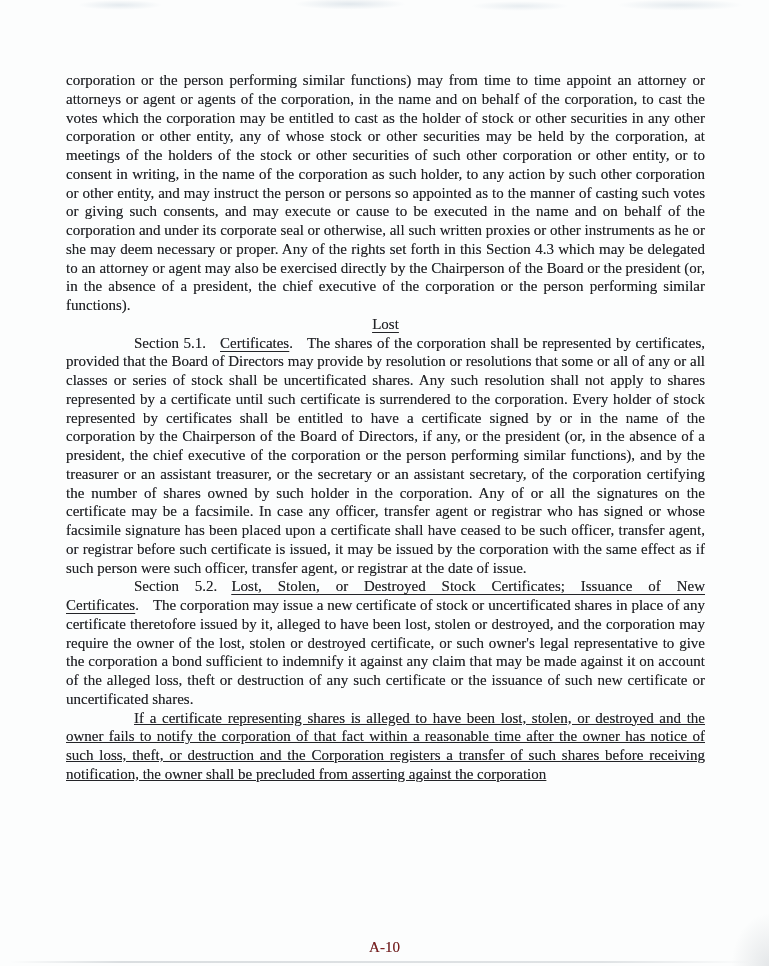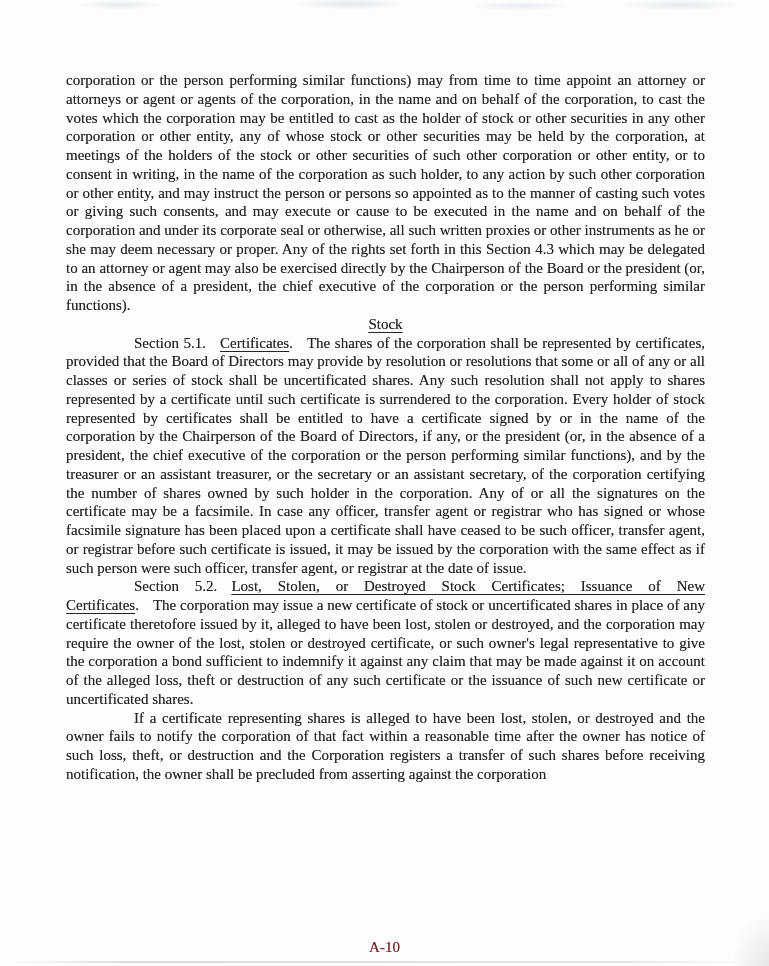--- a/index.html
+++ b/index.html
@@ -55,21 +55,21 @@
     line-height: 18.75px;
     text-align: justify;
     text-shadow: 0 0 0.5px rgba(35,36,40,0.55);
   }
   .content p { margin: 0; }
   .p-cont   { margin: 0; }
   .h-article{ margin: 1px 0 0;  text-align: center; text-indent: 0; }
   .h-stock  { margin: 10px 0 0; text-align: center; text-indent: 0; }
   .p-51     { margin: 17px 0 0; text-indent: 68px; }
   .p-52     { margin: 13px 0 0; text-indent: 68px; }
-  .p-last   { margin: 14px 0 0; text-indent: 68px; }
+  .p-last   { margin: 14px 0 0; text-indent: 68px; text-decoration: underline; }
   .u {
     text-decoration: underline;
     text-decoration-thickness: 1px;
     text-underline-offset: 2.5px;
   }
   .sp { padding-right: 14px; } 
   .footer {
     position: absolute;
     top: 939px;
     left: 0;
@@ -85,21 +85,21 @@
 
 <div class="page">
 
   <div class="artifact-top"></div>
 
   <div class="content">
 
     <p class="p-cont">corporation or the person performing similar functions) may from time to time appoint an attorney or attorneys or agent or agents of the corporation, in the name and on behalf of the corporation, to cast the votes which the corporation may be entitled to cast as the holder of stock or other securities in any other corporation or other entity, any of whose stock or other securities may be held by the corporation, at meetings of the holders of the stock or other securities of such other corporation or other entity, or to consent in writing, in the name of the corporation as such holder, to any action by such other corporation or other entity, and may instruct the person or persons so appointed as to the manner of casting such votes or giving such consents, and may execute or cause to be executed in the name and on behalf of the corporation and under its corporate seal or otherwise, all such written proxies or other instruments as he or she may deem necessary or proper. Any of the rights set forth in this Section 4.3 which may be delegated to an attorney or agent may also be exercised directly by the Chairperson of the Board or the president (or, in the absence of a president, the chief executive of the corporation or the person performing similar functions).</p>
 
 
-    <p class="h-stock"><span class="u">Stock</span></p>
+    <p class="h-stock"><span class="u">Lost</span></p>
 
     <p class="p-51"><span class="sp">Section 5.1.</span><span class="u">Certificates</span><span class="sp">.</span><span>The shares of the corporation shall be represented by certificates, provided that the Board of Directors may provide by resolution or resolutions that some or all of any or all classes or series of stock shall be uncertificated shares. Any such resolution shall not apply to shares represented by a certificate until such certificate is surrendered to the corporation. Every holder of stock represented by certificates shall be entitled to have a certificate signed by or in the name of the corporation by the Chairperson of the Board of Directors, if any, or the president (or, in the absence of a president, the chief executive of the corporation or the person performing similar functions), and by the treasurer or an assistant treasurer, or the secretary or an assistant secretary, of the corporation certifying the number of shares owned by such holder in the corporation. Any of or all the signatures on the certificate may be a facsimile. In case any officer, transfer agent or registrar who has signed or whose facsimile signature has been placed upon a certificate shall have ceased to be such officer, transfer agent, or registrar before such certificate is issued, it may be issued by the corporation with the same effect as if such person were such officer, transfer agent, or registrar at the date of issue.</span></p>
 
     <p class="p-52"><span class="sp">Section 5.2.</span><span class="u">Lost, Stolen, or Destroyed Stock Certificates; Issuance of New Certificates</span><span class="sp">.</span><span>The corporation may issue a new certificate of stock or uncertificated shares in place of any certificate theretofore issued by it, alleged to have been lost, stolen or destroyed, and the corporation may require the owner of the lost, stolen or destroyed certificate, or such owner's legal representative to give the corporation a bond sufficient to indemnify it against any claim that may be made against it on account of the alleged loss, theft or destruction of any such certificate or the issuance of such new certificate or uncertificated shares.</span></p>
 
     <p class="p-last">If a certificate representing shares is alleged to have been lost, stolen, or destroyed and the owner fails to notify the corporation of that fact within a reasonable time after the owner has notice of such loss, theft, or destruction and the Corporation registers a transfer of such shares before receiving notification, the owner shall be precluded from asserting against the corporation</p>
 
   </div>
 
   <div class="footer">A-10</div>

